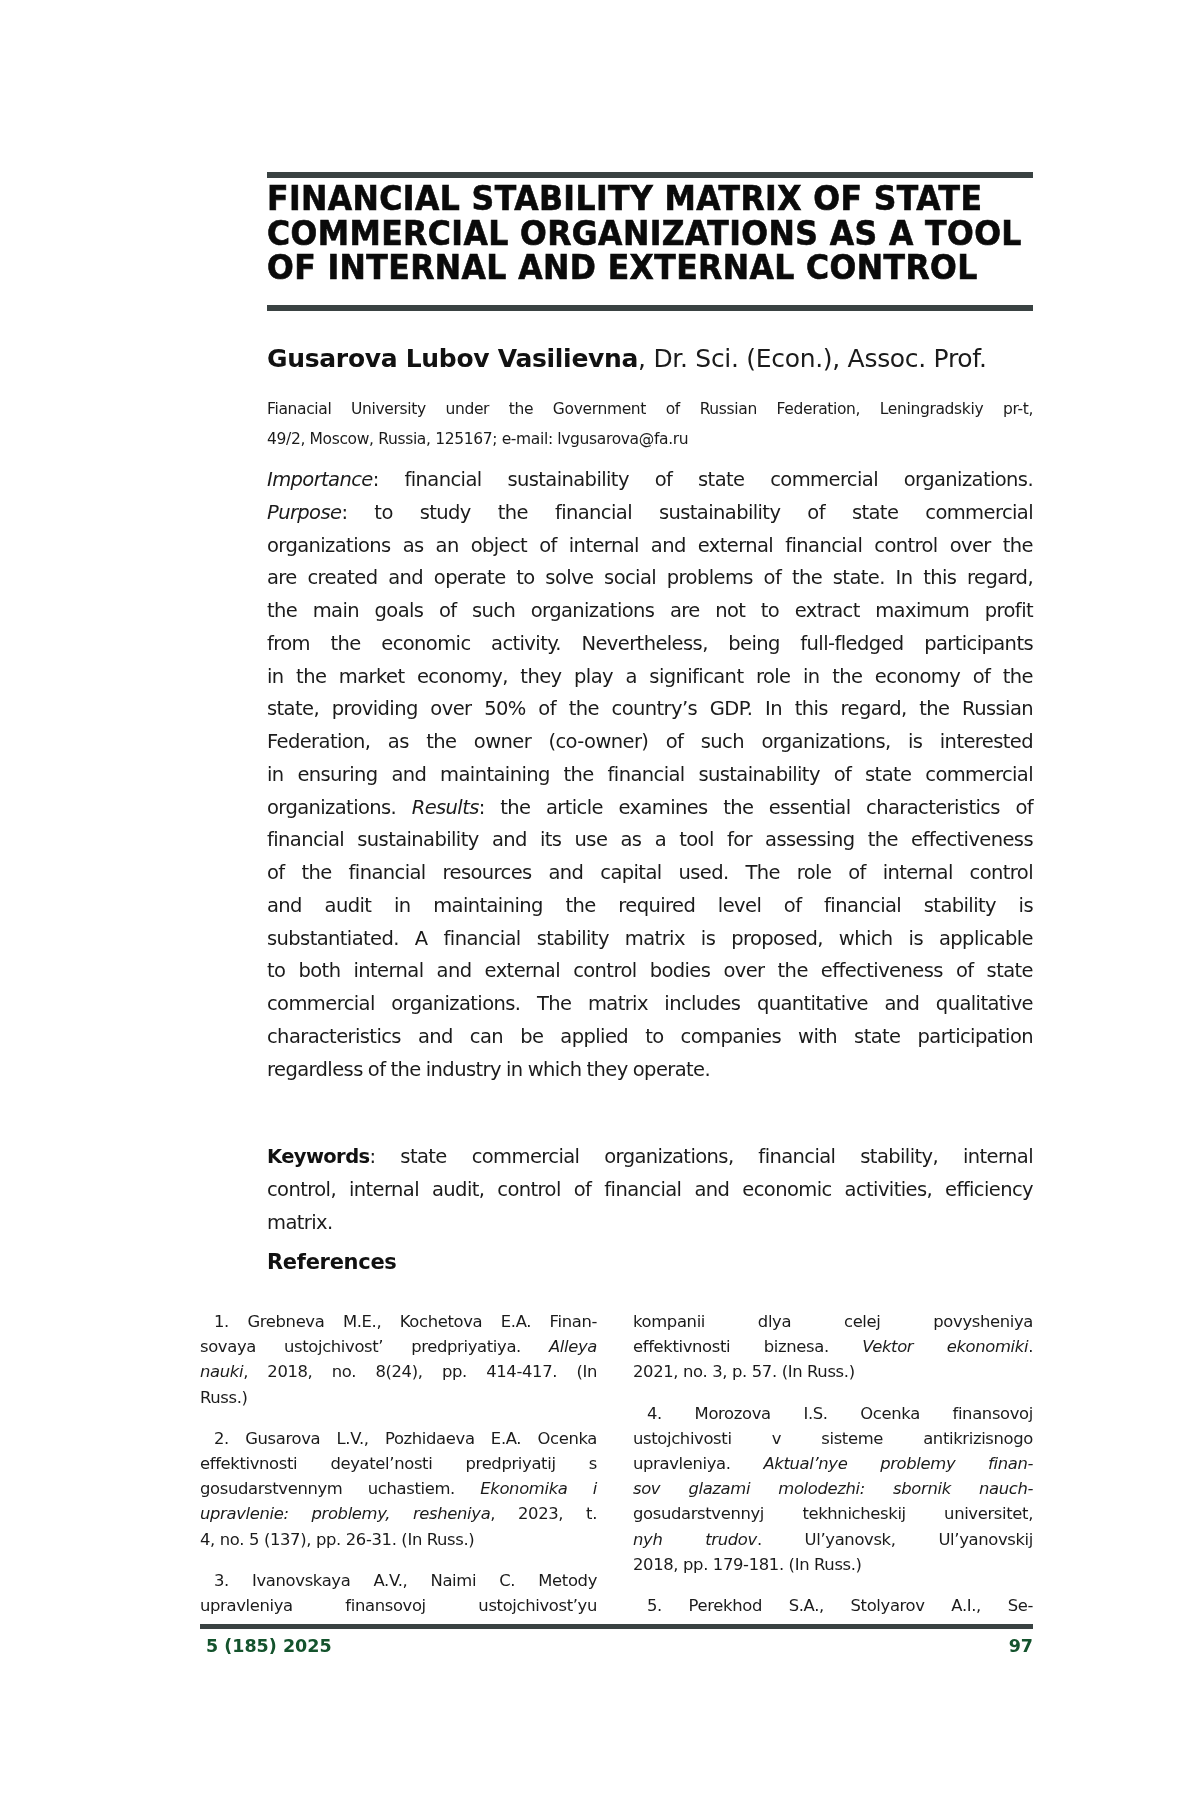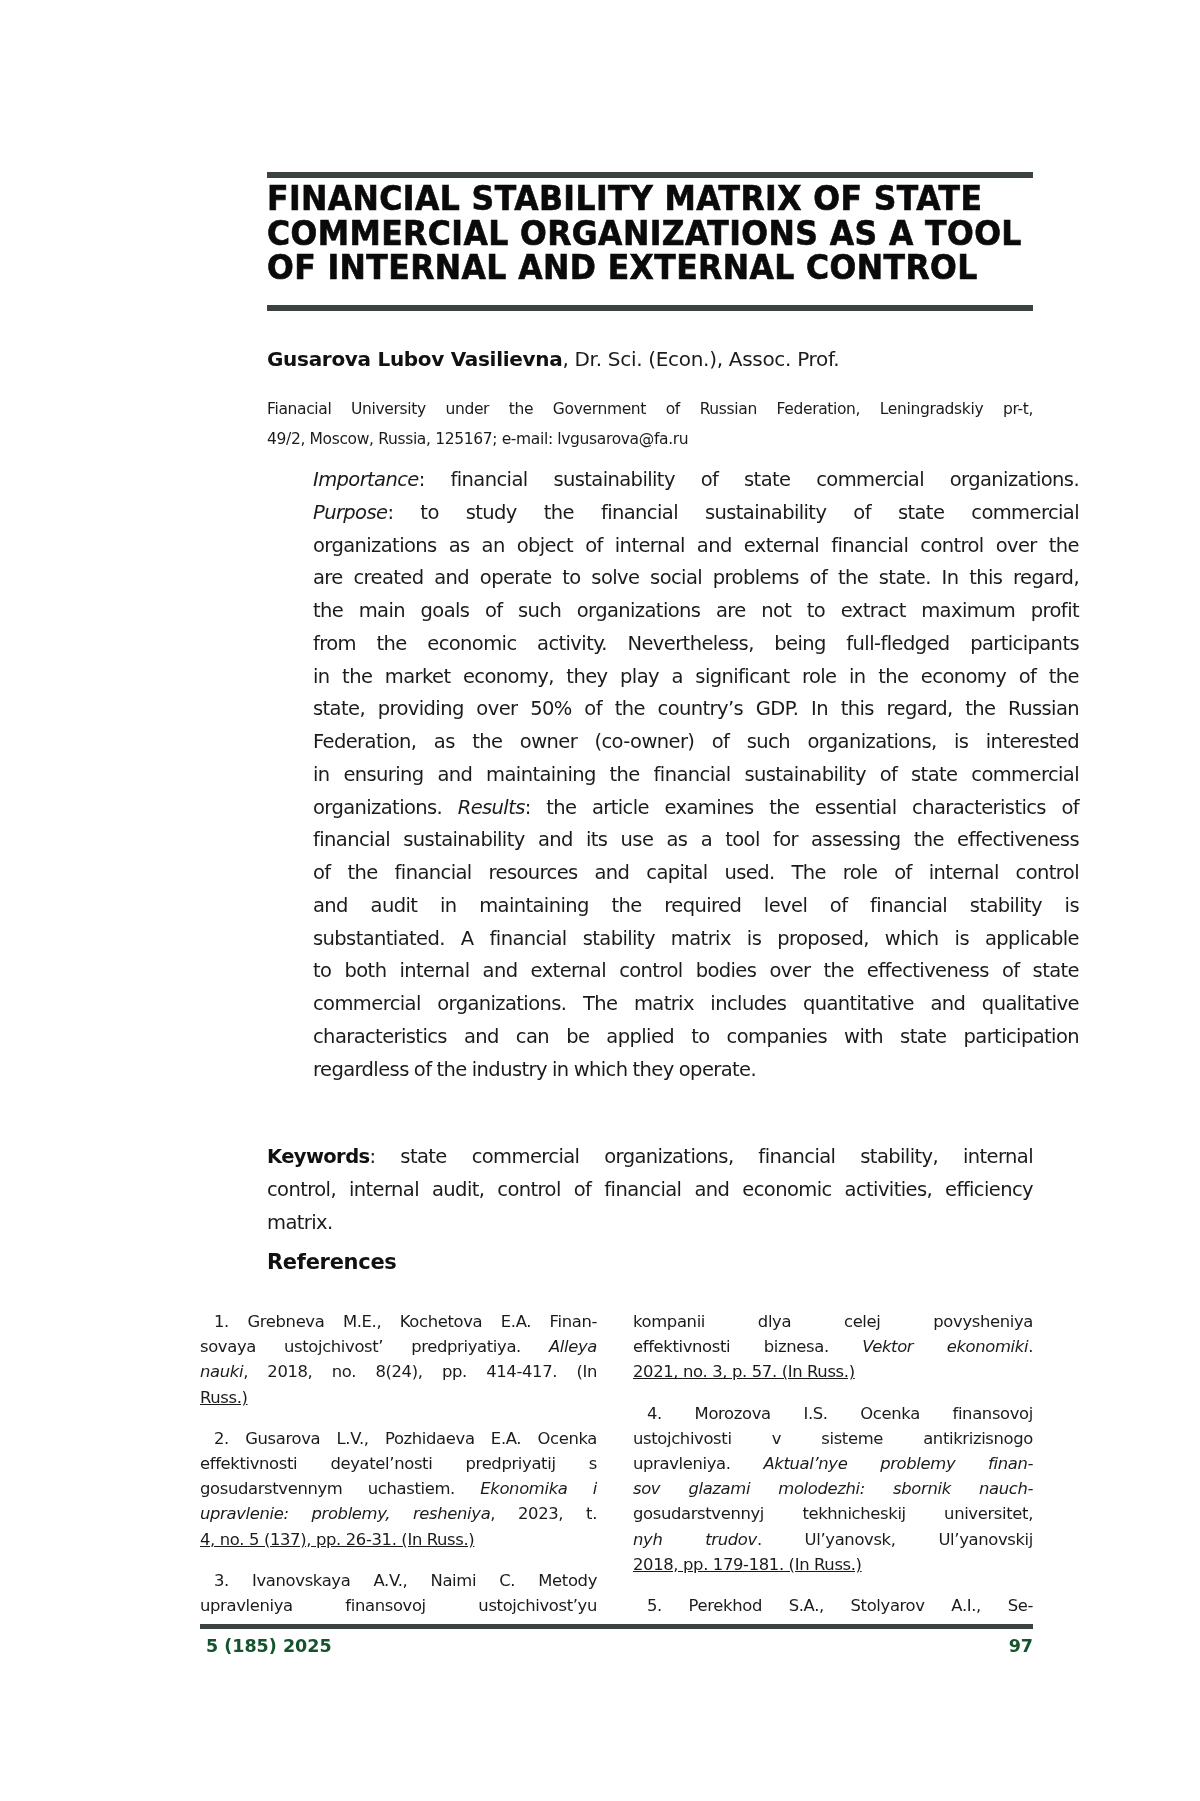--- a/index.html
+++ b/index.html
@@ -14,37 +14,37 @@
     font-family: "DejaVu Sans", sans-serif; font-weight: 900;
     font-size: 31.5px; line-height: 32px; letter-spacing: 0.4px;
     color: #0a0a0a; margin: 0;
     transform: scaleY(1.08); transform-origin: top left;
     -webkit-text-stroke: 0.6px #0a0a0a;
   }
   .title .tl { display: block; white-space: nowrap; }
 
   .author {
     position: absolute; left: 267px; top: 344px; width: 770px;
-    font-family: "DejaVu Sans", sans-serif; font-size: 20px; line-height: 30px; color: #1b1b1b;
+    font-family: "DejaVu Sans", sans-serif; font-size: 25px; line-height: 30px; color: #1b1b1b;
     letter-spacing: -0.3px;
   }
   .author b { font-weight: 700; color: #111; }
 
   .affil {
     position: absolute; left: 267px; top: 394px; width: 766px;
     font-family: "DejaVu Sans", sans-serif; font-size: 15.5px; line-height: 30px;
     color: #1b1b1b; text-align: justify; letter-spacing: -0.35px;
   }
   .affil .l { display: block; }
   .affil .l1 { text-align-last: justify; }
 
   .abstract {
     position: absolute; left: 267px; top: 464px; width: 766px;
     font-family: "DejaVu Sans", sans-serif; font-size: 19.5px; line-height: 32.75px;
-    color: #1b1b1b; letter-spacing: -0.6px; word-spacing: -0.5px; margin-left: 46px;
+    color: #1b1b1b; letter-spacing: -0.6px; word-spacing: -0.5px;
   }
   .abstract .ln { display: block; text-align: justify; text-align-last: justify; white-space: nowrap; }
   .abstract .ln.last { text-align-last: left; }
   .abstract i { font-style: italic; }
 
   .keywords {
     position: absolute; left: 267px; top: 1141px; width: 766px;
     font-family: "DejaVu Sans", sans-serif; font-size: 19.5px; line-height: 32.75px;
     color: #1b1b1b; letter-spacing: -0.6px; word-spacing: -0.5px;
   }
@@ -60,21 +60,21 @@
 
   .refcol {
     position: absolute; top: 1293px;
     font-family: "DejaVu Sans", sans-serif; font-size: 16.4px; line-height: 25.2px;
     color: #1b1b1b; letter-spacing: -0.35px;
   }
   #ref-col-left { left: 200px; width: 397px; }
   #ref-col-right { left: 633px; width: 400px; }
   .refcol .ref { margin: 16px 0 4px 0; }
   .refcol .ln { display: block; text-align: justify; text-align-last: justify; white-space: nowrap; }
-  .refcol .ln.last { text-align-last: left; text-decoration: underline; }
+  .refcol .ln.last { text-align-last: left; }
   .refcol .ln.first { padding-left: 14px; }
   .refcol i { font-style: italic; }
 
   #footer-rule { left: 200px; top: 1624px; width: 833px; height: 5px; }
   .footer-left, .footer-right {
     position: absolute; top: 1634px;
     font-family: "DejaVu Sans", sans-serif; font-weight: 700; font-size: 17.5px; line-height: 24px; color: #14532d;
   }
   .footer-left { left: 206px; }
   .footer-right { right: 167px; }

